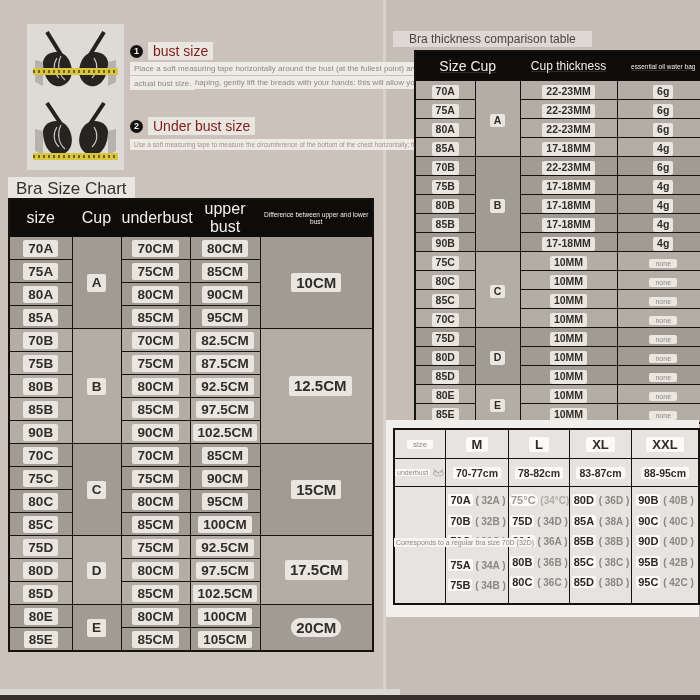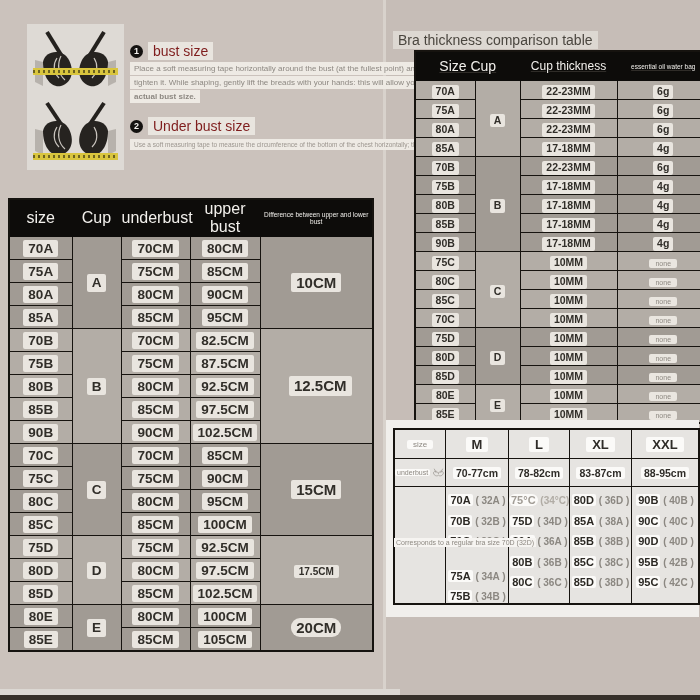--- a/index.html
+++ b/index.html
@@ -41,21 +41,21 @@
 
   
   #size-chart{left:8px;top:198px;width:364px;}
   #size-chart thead th{height:30px;font-size:16px;}
   #size-chart thead th.small{font-size:6.5px;}
   #size-chart td{height:22px;}
   #size-chart .chip{font-size:13.5px;}
 
   
   .thick-label{position:absolute;left:393px;top:31px;background:#ddd8d2;color:#4a463f;
-               font-size:14px;padding:1px 5px;}
+               font-size:12px;padding:1px 16px;}
   #thickness{left:414px;top:50px;width:295px;text-decoration:underline;}
   #thickness thead th{height:28px;font-size:14px;}
   #thickness thead th.mid{font-size:12px;}
   #thickness thead th.small{font-size:6.5px;}
   #thickness td{height:15.5px;}
   #thickness .chip{font-size:10.5px;padding:0 4px;}
 
   
   .band-panel{position:absolute;left:386px;top:420px;width:313px;height:197px;background:#f1efec;}
   .band-table{position:absolute;left:7px;top:8px;display:flex;border:2.2px solid #16130f;background:#e6e4e1;}
@@ -66,21 +66,21 @@
   .band-b{height:113px;padding-top:3px;}
   .band-h .chip2{background:#fbfaf8;font-weight:bold;font-size:13px;padding:0 6px;border-radius:2px;}
   .band-r .chip2{background:#fbfaf8;font-weight:bold;font-size:10.5px;padding:0 3px;border-radius:2px;}
   .corner .chip2{font-size:8px;color:#8d8881;font-weight:normal;}
   .ub-label{background:#fbfaf8;font-size:7px;color:#8d8881;padding:0 2px;border-radius:2px;}
   .entry{display:block;text-align:center;line-height:18.5px;white-space:nowrap;}
   .entry .main{background:#fbfaf8;font-weight:bold;font-size:11px;color:#2b2823;padding:0 2px;border-radius:2px;}
   .entry .alt{font-size:10px;color:#8b8781;font-weight:bold;}
   .entry.muted .main{color:#a19c95;border-radius:6px;}
   .entry.muted .alt{color:#b1aca5;}
-  .entry.gap{margin-top:14px;}
+  .entry.gap{margin-top:3px;}
   .band-overlay{position:absolute;left:8px;top:118px;background:#f6f4f1;color:#8d8881;
                 font-size:7px;padding:1px 2px;white-space:nowrap;z-index:3;}
 </style>
 </head>
 <body>
 
 <div class="page">
   <div class="right-bg"></div>
   <div class="seam"></div>
 
@@ -112,28 +112,29 @@
       <line x1="6" y1="59.5" x2="91" y2="59.5" stroke="#6d6320" stroke-width="3" stroke-dasharray="2 3"></line>
     </svg>
   </div>
 
   <div class="instr-title" style="left:130px;top:42px;">
     <span class="marker">1</span>
     <span class="t">bust size</span>
   </div>
   <div class="instr-line" style="left:130px;top:62px;">Place a soft measuring tape horizontally around the bust (at the fullest point) and gradually</div>
   <div class="instr-line" style="left:130px;top:76px;">tighten it. While shaping, gently lift the breads with your hands: this will allow you to measure the</div>
-  <div class="instr-line" style="left:130px;top:90px;font-weight:bold;">actual bust size.</div>
+  <div class="instr-line" style="left:130px;top:77px;">actual bust size.</div>
 
   <div class="instr-title" style="left:130px;top:117px;">
     <span class="marker">2</span>
     <span class="t">Under bust size</span>
   </div>
   <div class="instr-line tiny" style="left:130px;top:139px;">Use a soft measuring tape to measure the circumference of the bottom of the chest horizontally; this is the underbust measurement</div>
 
+  <div class="chart-title">Bra Size Chart</div>
   <table id="size-chart">
     <colgroup>
         <col style="width:63px">
         <col style="width:49px">
         <col style="width:69px">
         <col style="width:70px">
         <col style="width:113px">
       </colgroup>
     <thead>
       <tr>
@@ -214,21 +215,21 @@
         <tr class="dark">
           <td><span class="chip">85C</span></td>
           <td><span class="chip">85CM</span></td>
           <td><span class="chip">100CM</span></td>
         </tr>
         <tr class="light">
           <td><span class="chip">75D</span></td>
           <td rowspan="3"><span class="chip">D</span></td>
           <td><span class="chip">75CM</span></td>
           <td><span class="chip">92.5CM</span></td>
-          <td rowspan="3"><span class="chip" style="font-size: 10px;">17.5CM</span></td>
+          <td rowspan="3"><span class="chip" style="font-size: 15px;">17.5CM</span></td>
         </tr>
         <tr class="light">
           <td><span class="chip">80D</span></td>
           <td><span class="chip">80CM</span></td>
           <td><span class="chip">97.5CM</span></td>
         </tr>
         <tr class="light">
           <td><span class="chip">85D</span></td>
           <td><span class="chip">85CM</span></td>
           <td><span class="chip">102.5CM</span></td>

